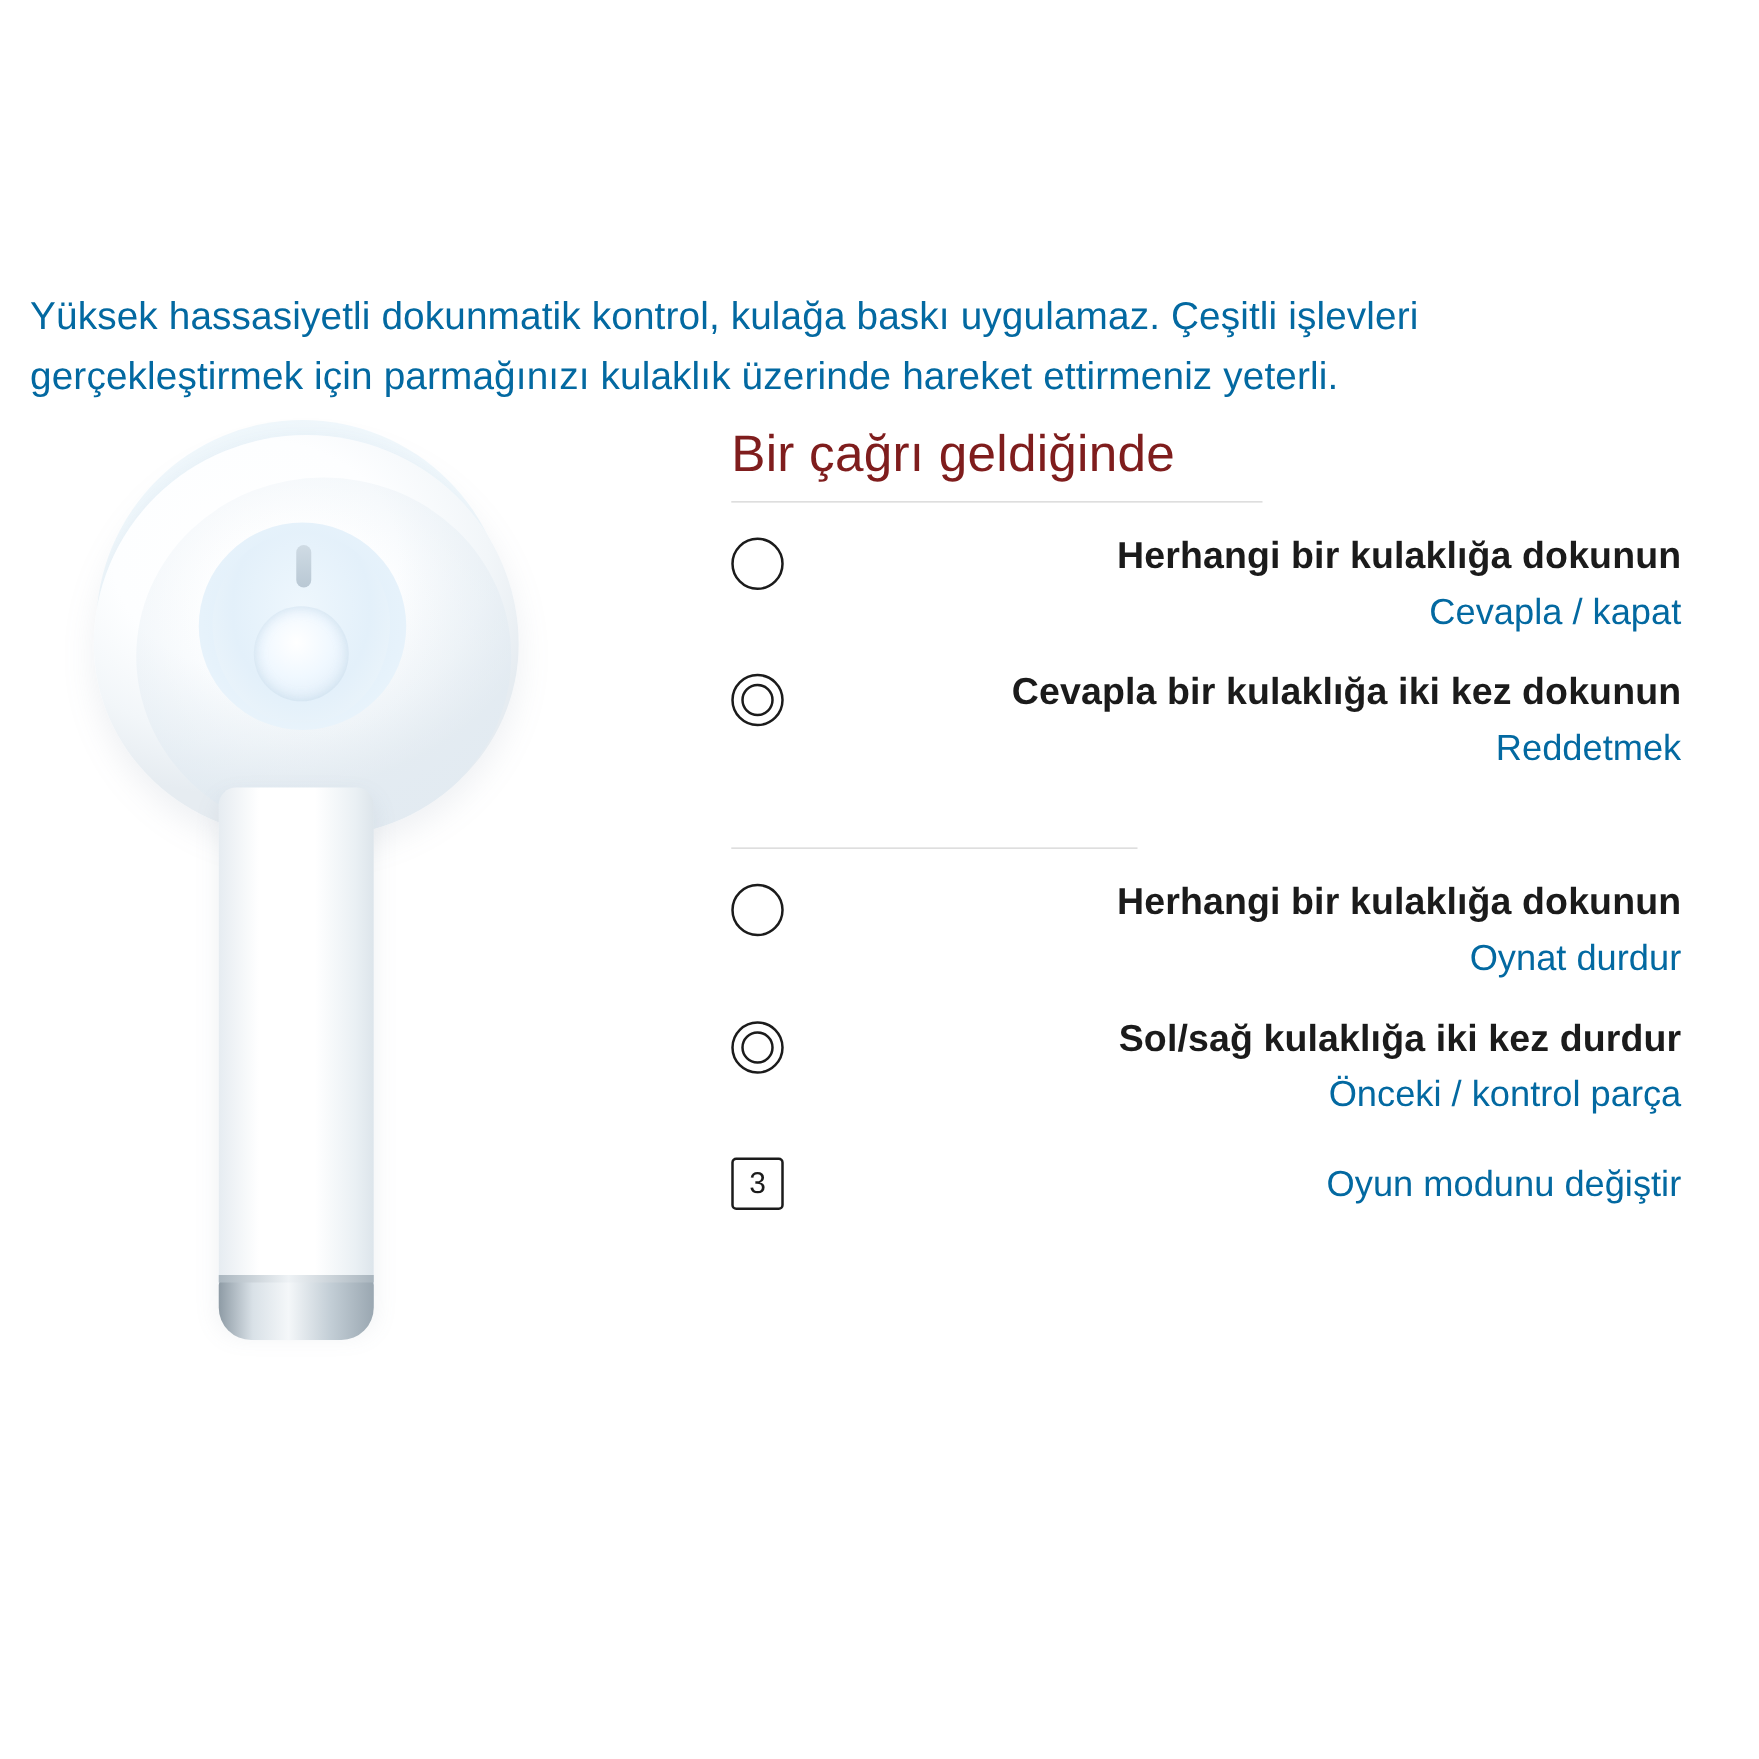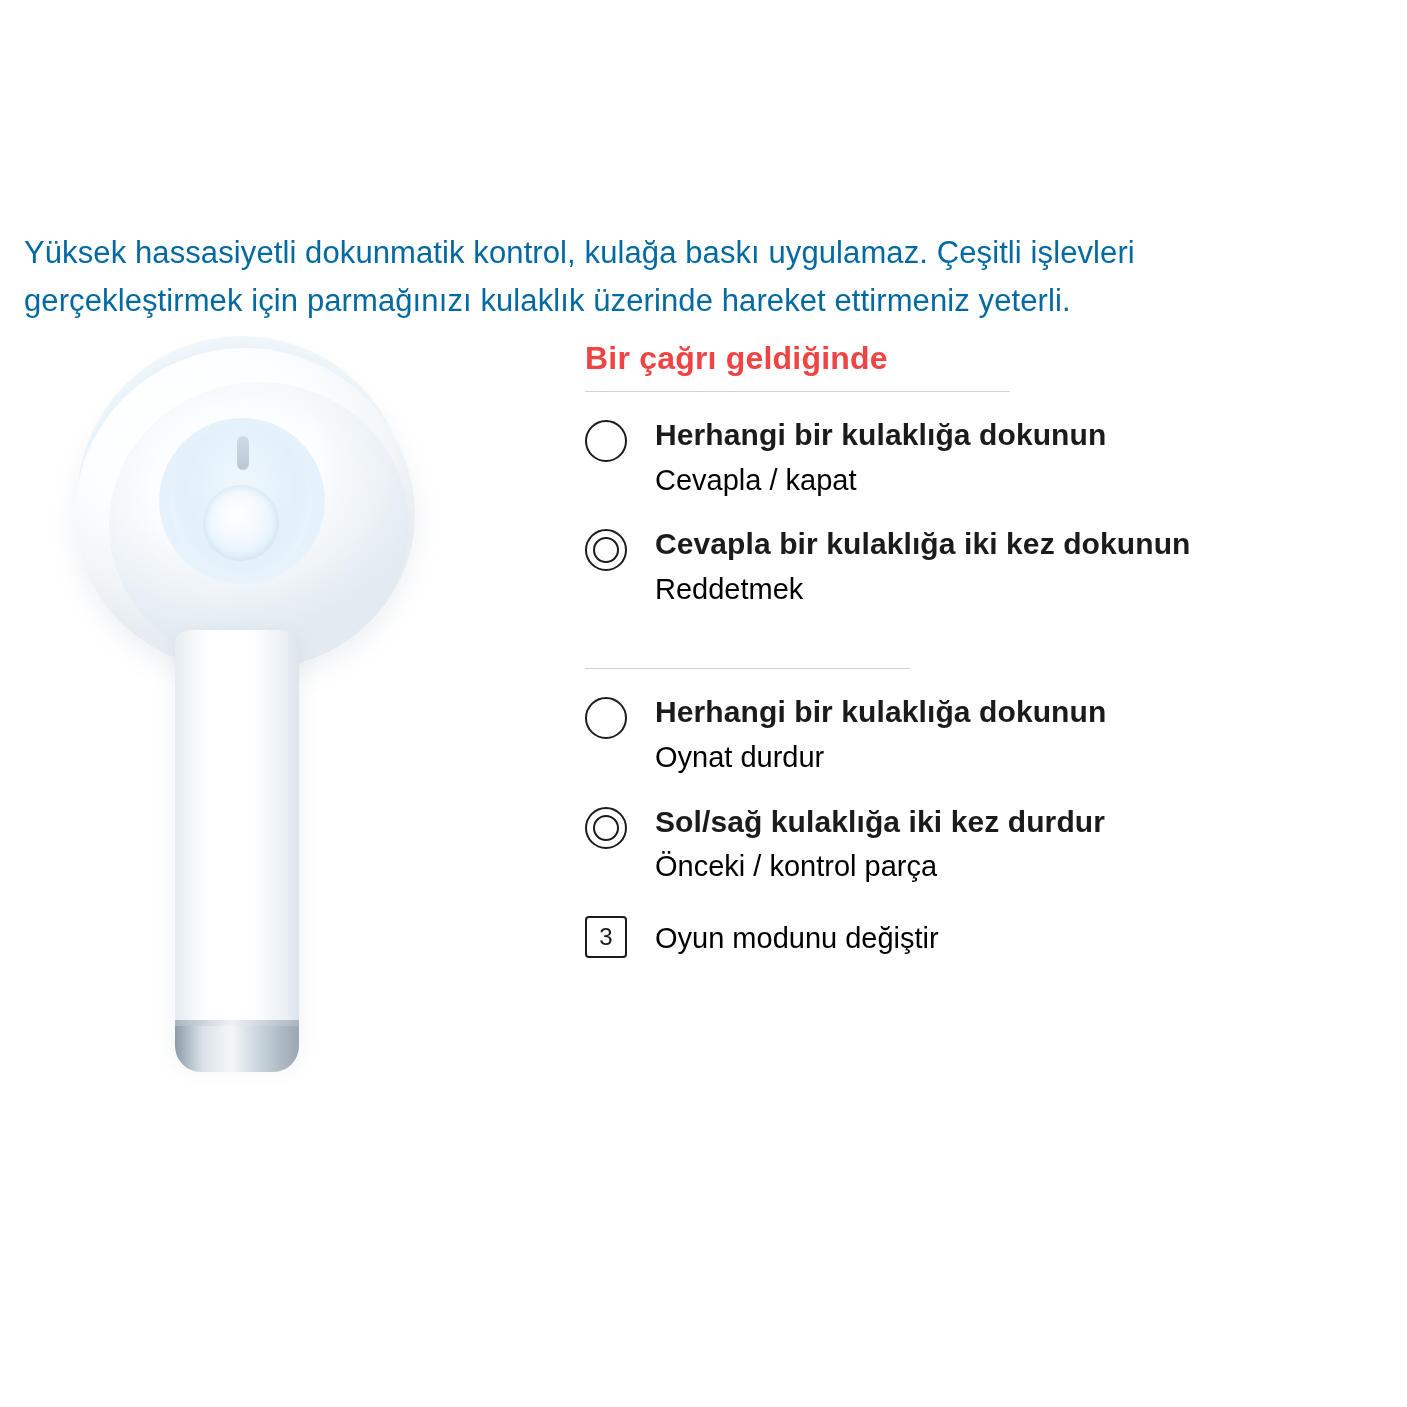--- a/index.html
+++ b/index.html
@@ -138,40 +138,41 @@
     position: absolute;
     left: 585px;
     top: 340px;
     width: 760px;
   }
 
   .section {
     margin-bottom: 10px;
   }
   .section-title {
-    font-size: 32px;
-    font-weight: 700;
-    color: #ef4444;
+    font-size: 41px;
+    font-weight: 400;
+    color: #7f1d1d;
     letter-spacing: .2px;
     margin: 0 0 14px 0;
   }
   .section-rule {
     height: 1px;
     background: #d4d4d4;
     width: 425px;
     margin-bottom: 24px;
   }
   .section-rule.wide {
     width: 325px;
   }
 
   .item {
     display: flex;
     align-items: flex-start;
     margin-bottom: 26px;
+    text-align: right;
   }
   .icon-col {
     width: 70px;
     flex: 0 0 70px;
     display: flex;
     justify-content: flex-start;
     padding-top: 4px;
   }
   .ico {
     display: inline-flex;
@@ -216,21 +217,21 @@
   .item-title {
     font-size: 30px;
     font-weight: bold;
     color: #1b1b1b;
     line-height: 1.25;
     letter-spacing: .1px;
   }
   .item-desc {
     font-size: 29px;
     font-weight: 400;
-    color: #000000;
+    color: #0369a1;
     line-height: 1.3;
     margin-top: 8px;
   }
 
   .gap-section {
     height: 34px;
   }
 </style>
 </head>
 <body>

